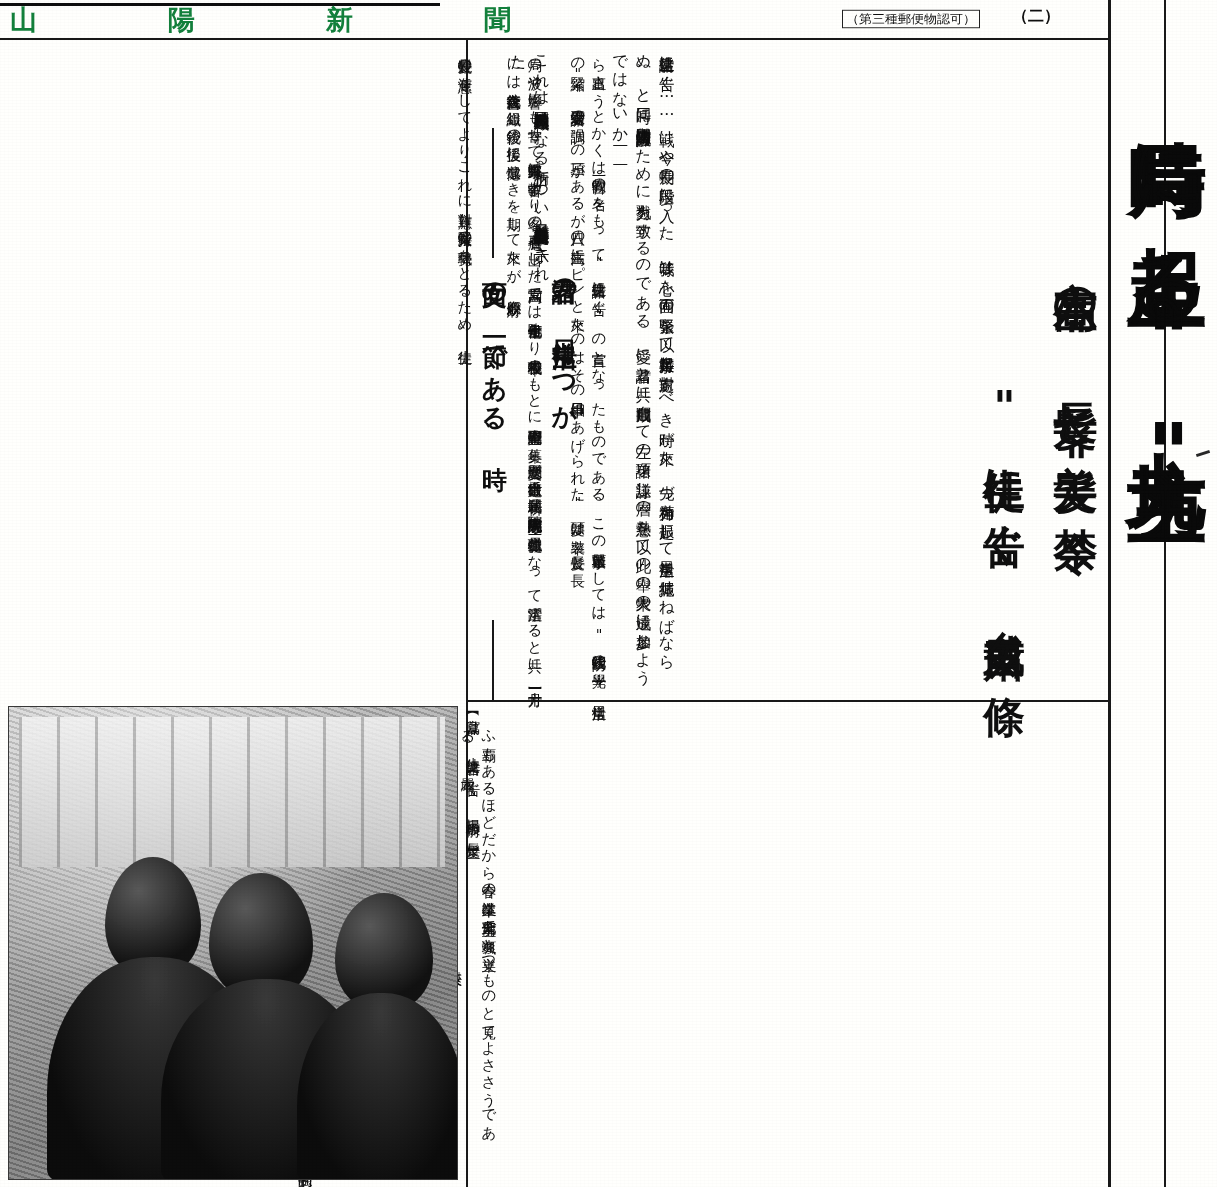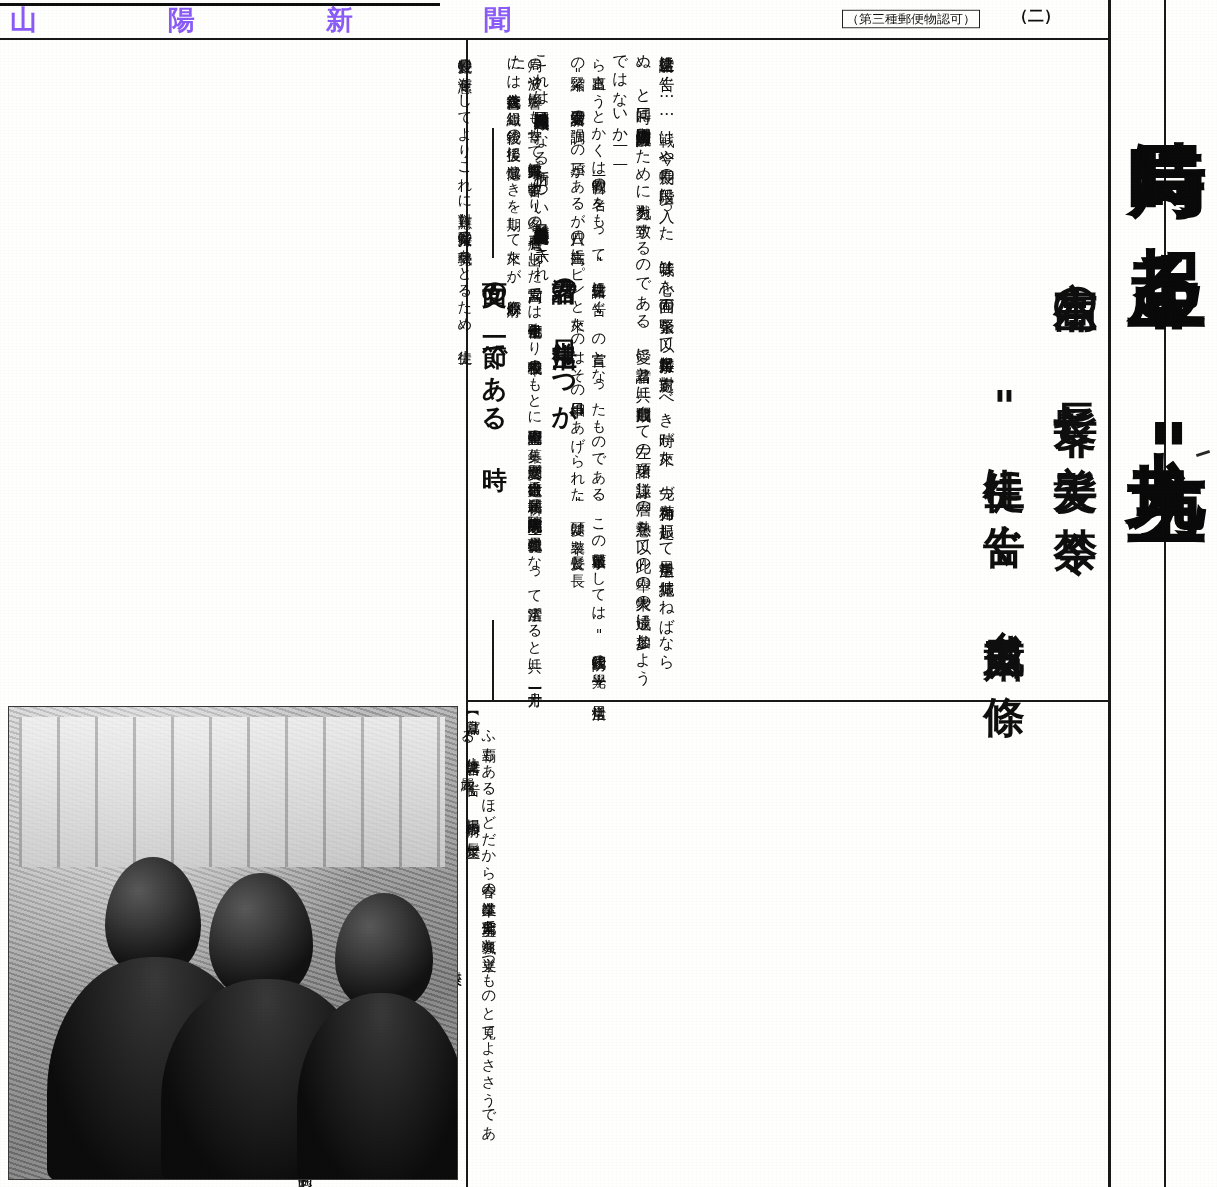--- a/index.html
+++ b/index.html
@@ -50,21 +50,21 @@
     background: #111;
   }
   .masthead-title {
     position: absolute;
     left: 10px; top: 2px;
     font-size: 27px;
     letter-spacing: 52px;
     font-weight: 700;
     font-family: "DejaVu Serif", serif;
     white-space: nowrap;
-    color: #8b5cf6;
+    color: #15803d;
   }
   .masthead-date {
     position: absolute;
     left: 440px; top: 8px;
     font-size: 17px;
     letter-spacing: 1px;
     white-space: nowrap;
     font-weight: 600;
   }
   .masthead-issue {

